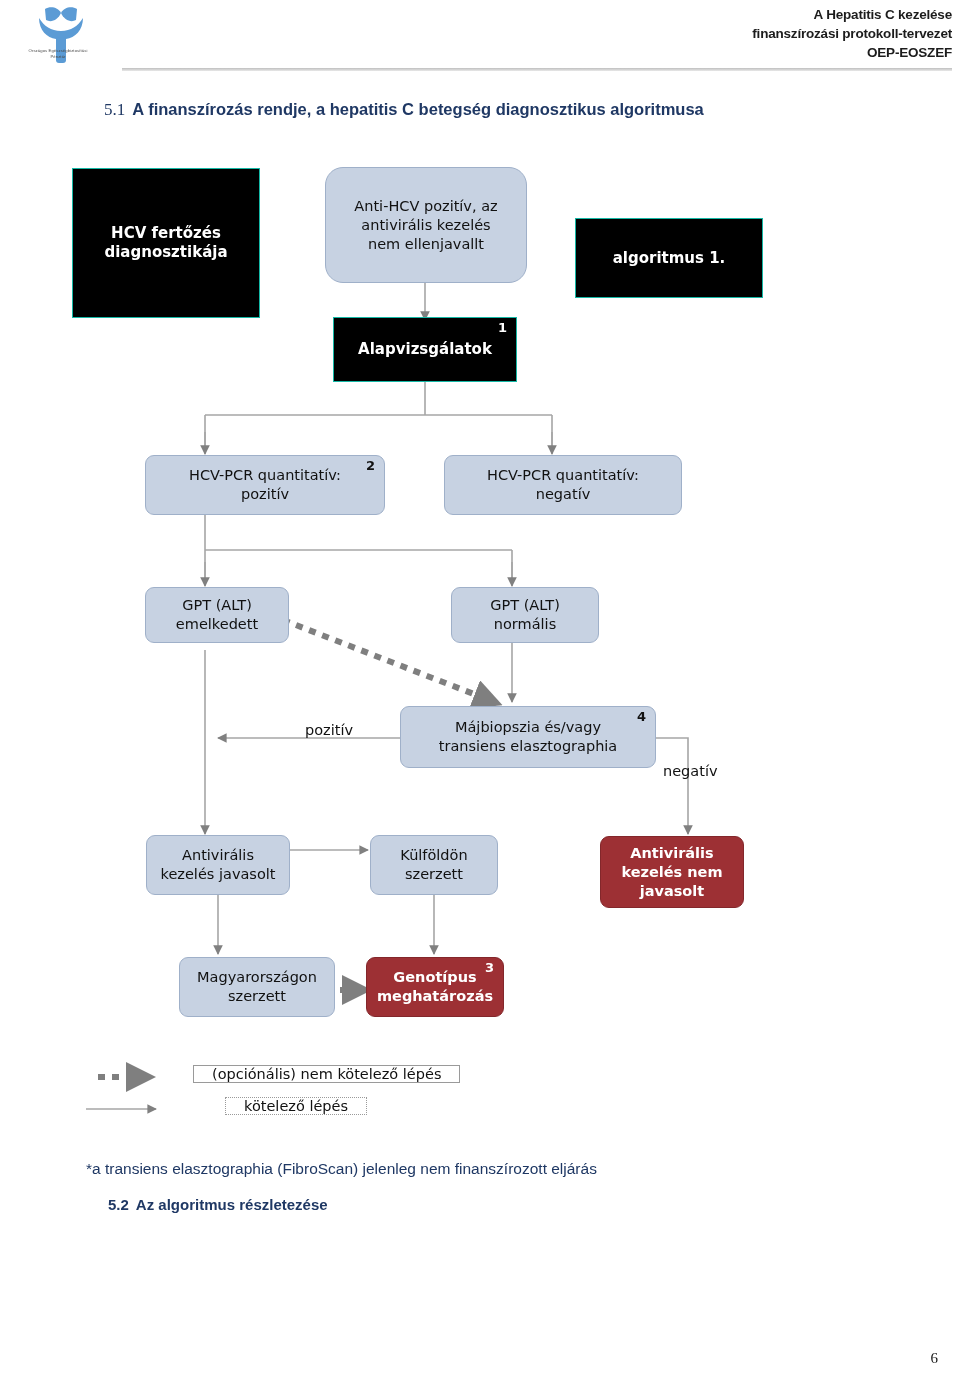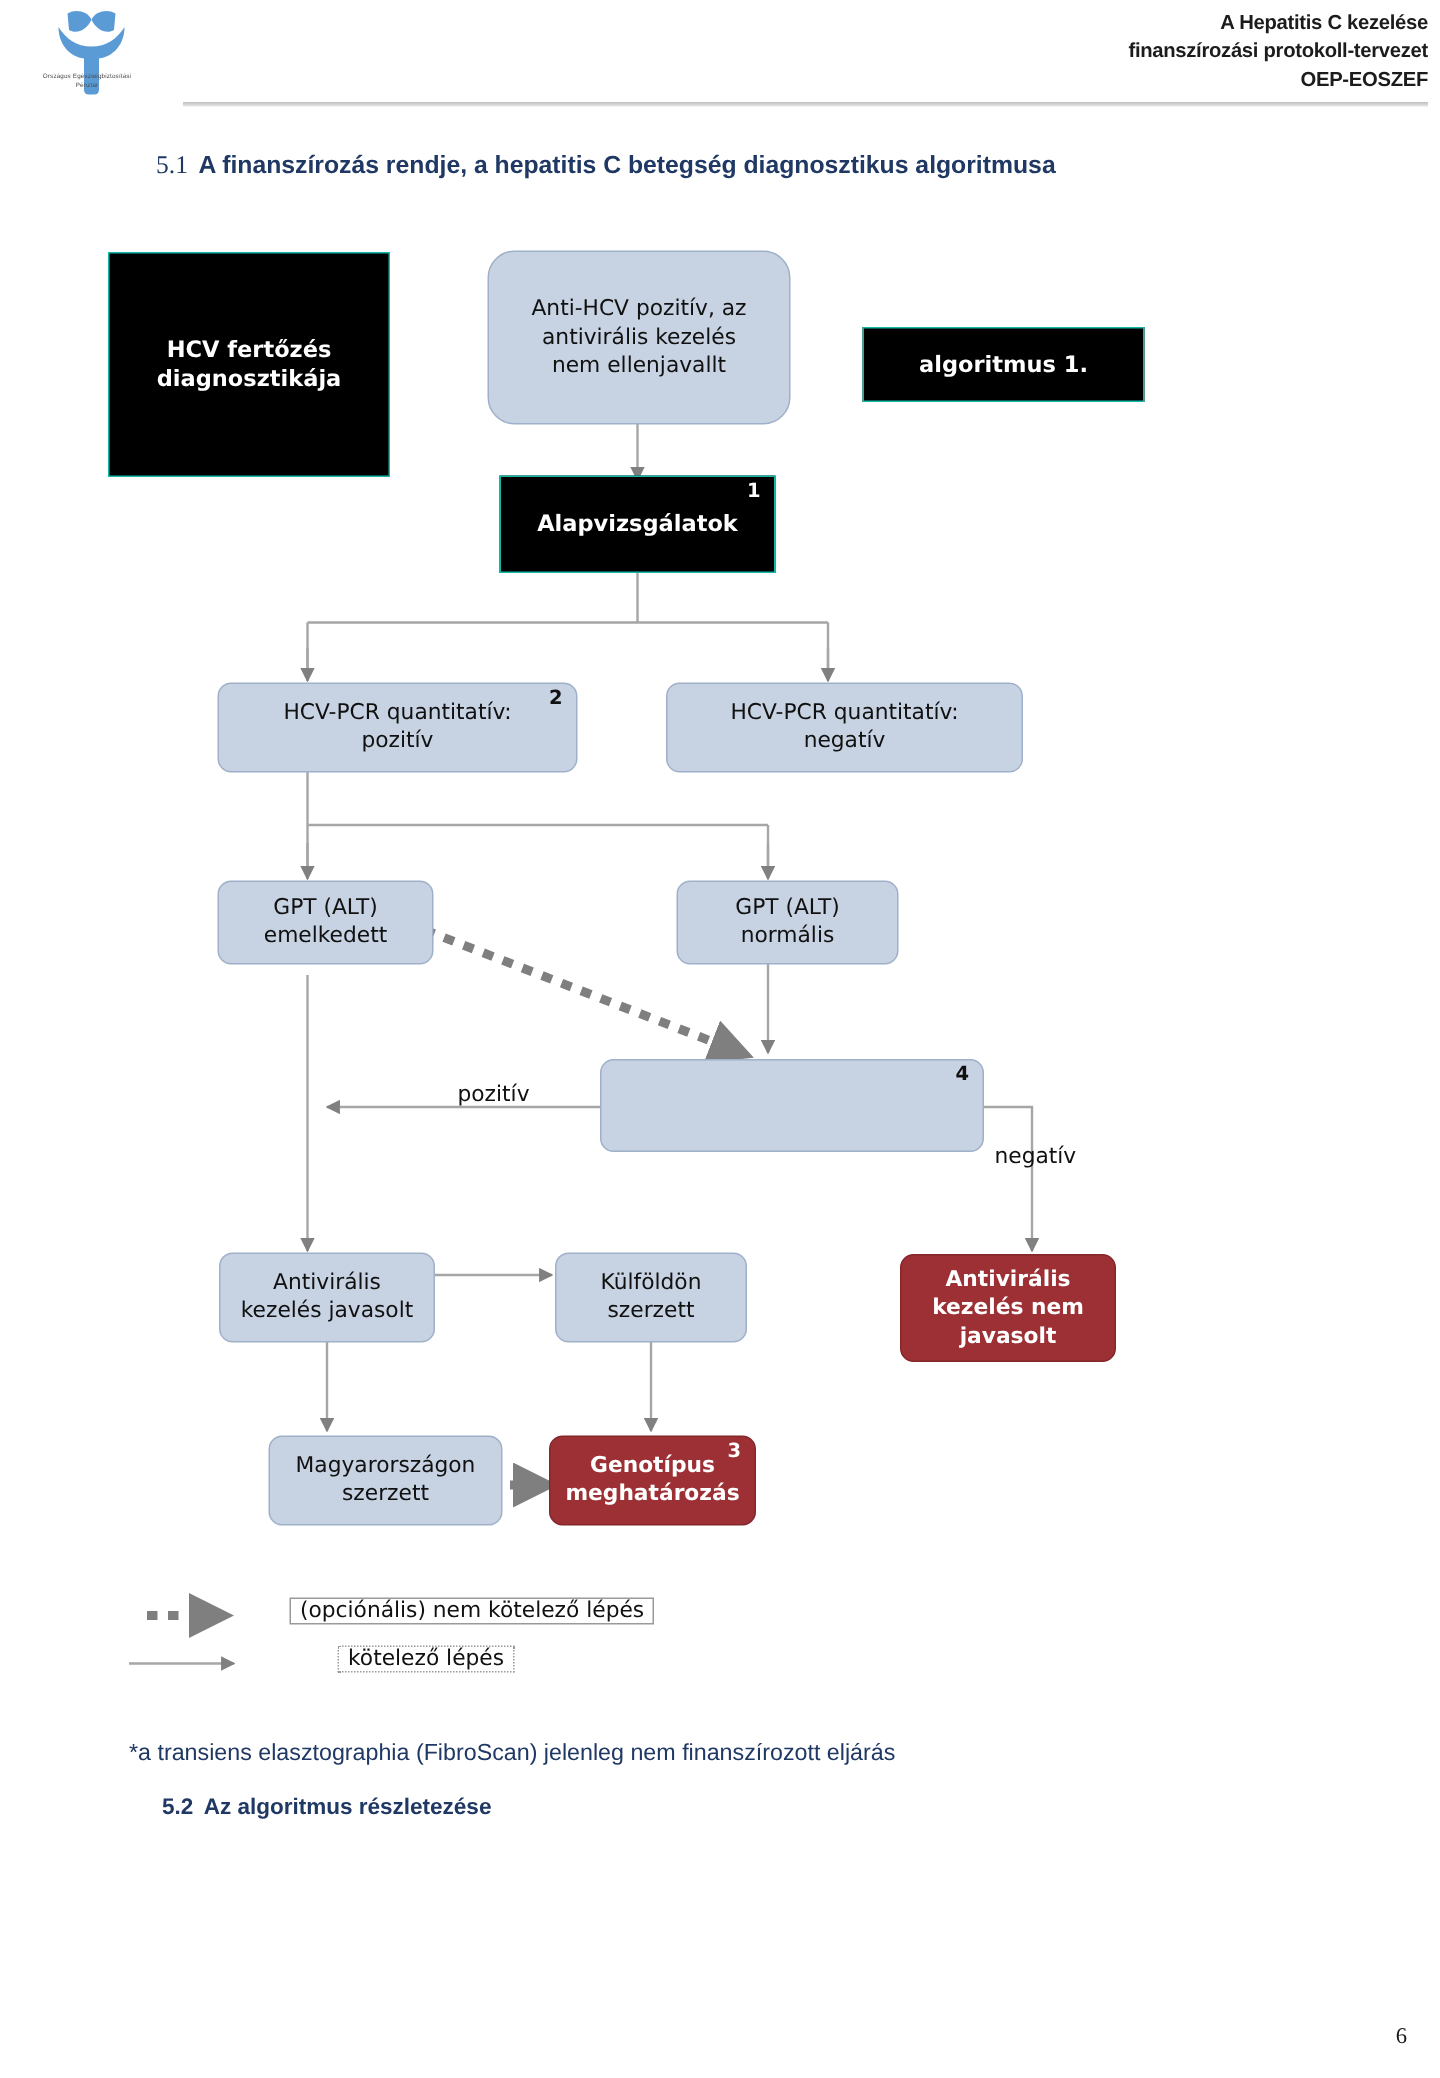--- a/index.html
+++ b/index.html
@@ -158,21 +158,21 @@
     z-index: 4;
   }
 
   
   .legend-text {
     position: absolute;
     font-family: "DejaVu Sans", sans-serif;
     font-size: 14.5px;
     color: #111111;
     white-space: nowrap;
-    padding: 0 6px;
+    padding: 0 18px;
     z-index: 4;
   }
   #legend-optional-text { border: 1px solid #9a9a9a; }
   #legend-required-text { border: 1px dotted #9a9a9a; }
 
   
   #footnote {
     position: absolute;
     left: 86px; top: 1160px;
     font-family: "Liberation Sans", sans-serif;
@@ -268,21 +268,21 @@
   </svg>
 
   <div class="node n-dark" id="node-hcv-diag" style="left:72px; top:18px; width:188px; height:150px;">
     <span class="node-label">HCV fertőzés<br>diagnosztikája</span>
   </div>
 
   <div class="node n-light n-pill" id="node-anti-hcv" style="left:325px; top:17px; width:202px; height:116px;">
     <span class="node-label">Anti-HCV pozitív, az<br>antivirális kezelés<br>nem ellenjavallt</span>
   </div>
 
-  <div class="node n-dark" id="node-algoritmus-1" style="left:575px; top:68px; width:188px; height:50px;">
+  <div class="node n-dark" id="node-algoritmus-1" style="left:575px; top:68px; width:188px; height:80px;">
     <span class="node-label">algoritmus 1.</span>
   </div>
 
   <div class="node n-dark" id="node-alapvizsgalatok" style="left:333px; top:167px; width:184px; height:65px;">
     <span class="node-badge badge-dark">1</span>
     <span class="node-label">Alapvizsgálatok</span>
   </div>
 
   <div class="node n-light" id="node-pcr-pozitiv" style="left:145px; top:305px; width:240px; height:60px;">
     <span class="node-badge badge-light">2</span>
@@ -297,20 +297,21 @@
   <div class="node n-light" id="node-gpt-emelkedett" style="left:145px; top:437px; width:144px; height:56px;">
     <span class="node-label">GPT (ALT)<br>emelkedett</span>
   </div>
 
   <div class="node n-light" id="node-gpt-normalis" style="left:451px; top:437px; width:148px; height:56px;">
     <span class="node-label">GPT (ALT)<br>normális</span>
   </div>
 
   <div class="node n-light" id="node-majbiopszia" style="left:400px; top:556px; width:256px; height:62px;">
     <span class="node-badge badge-light">4</span>
+    <span class="node-label">Májbiopszia és/vagy<br>transiens elasztographia</span>
   </div>
 
   <div class="node n-light" id="node-kezeles-javasolt" style="left:146px; top:685px; width:144px; height:60px;">
     <span class="node-label">Antivirális<br>kezelés javasolt</span>
   </div>
 
   <div class="node n-light" id="node-kulfoldon" style="left:370px; top:685px; width:128px; height:60px;align-items:center;">
     <span class="node-label">Külföldön<br>szerzett</span>
   </div>
 

